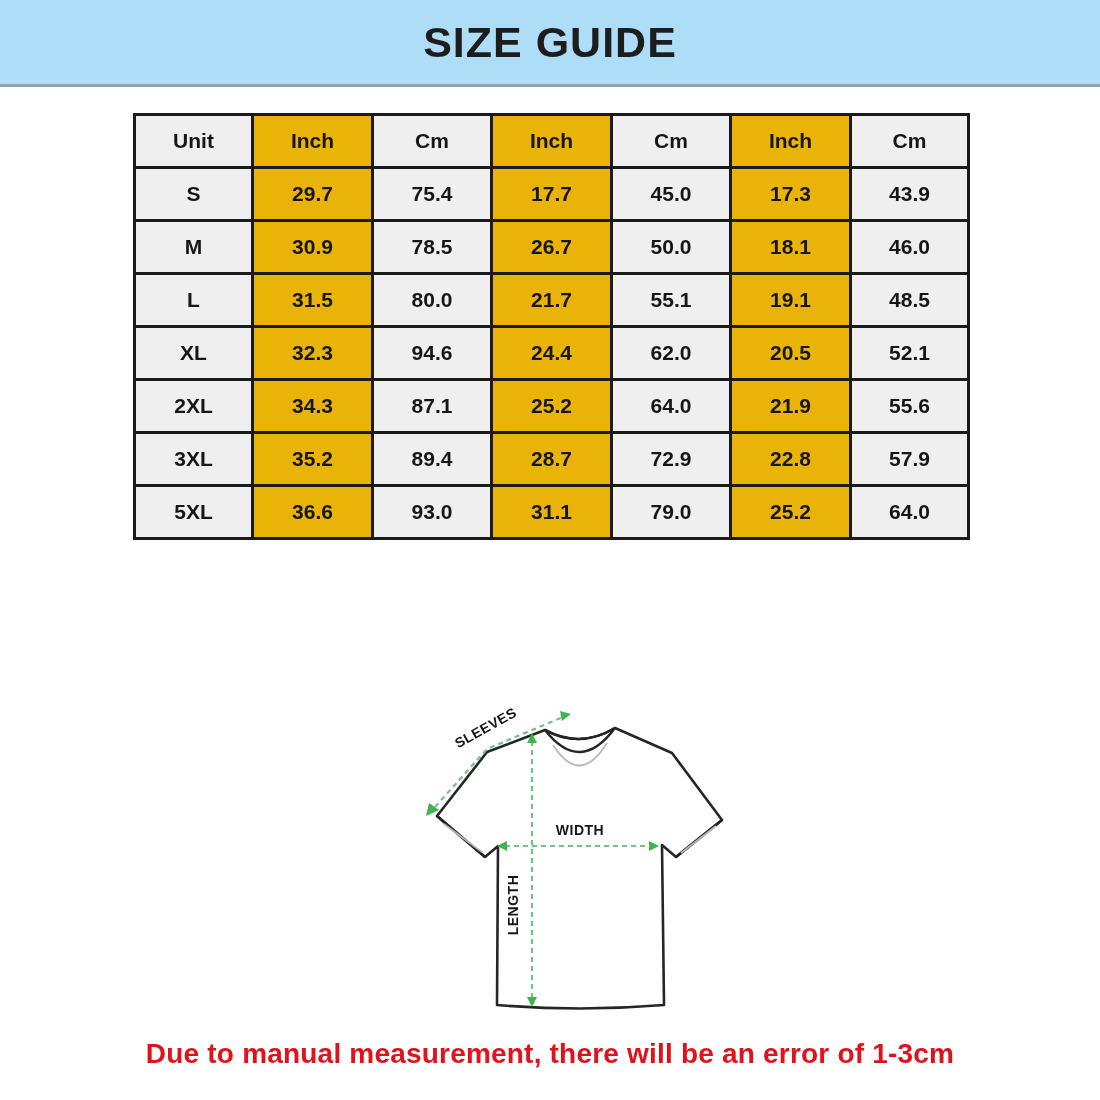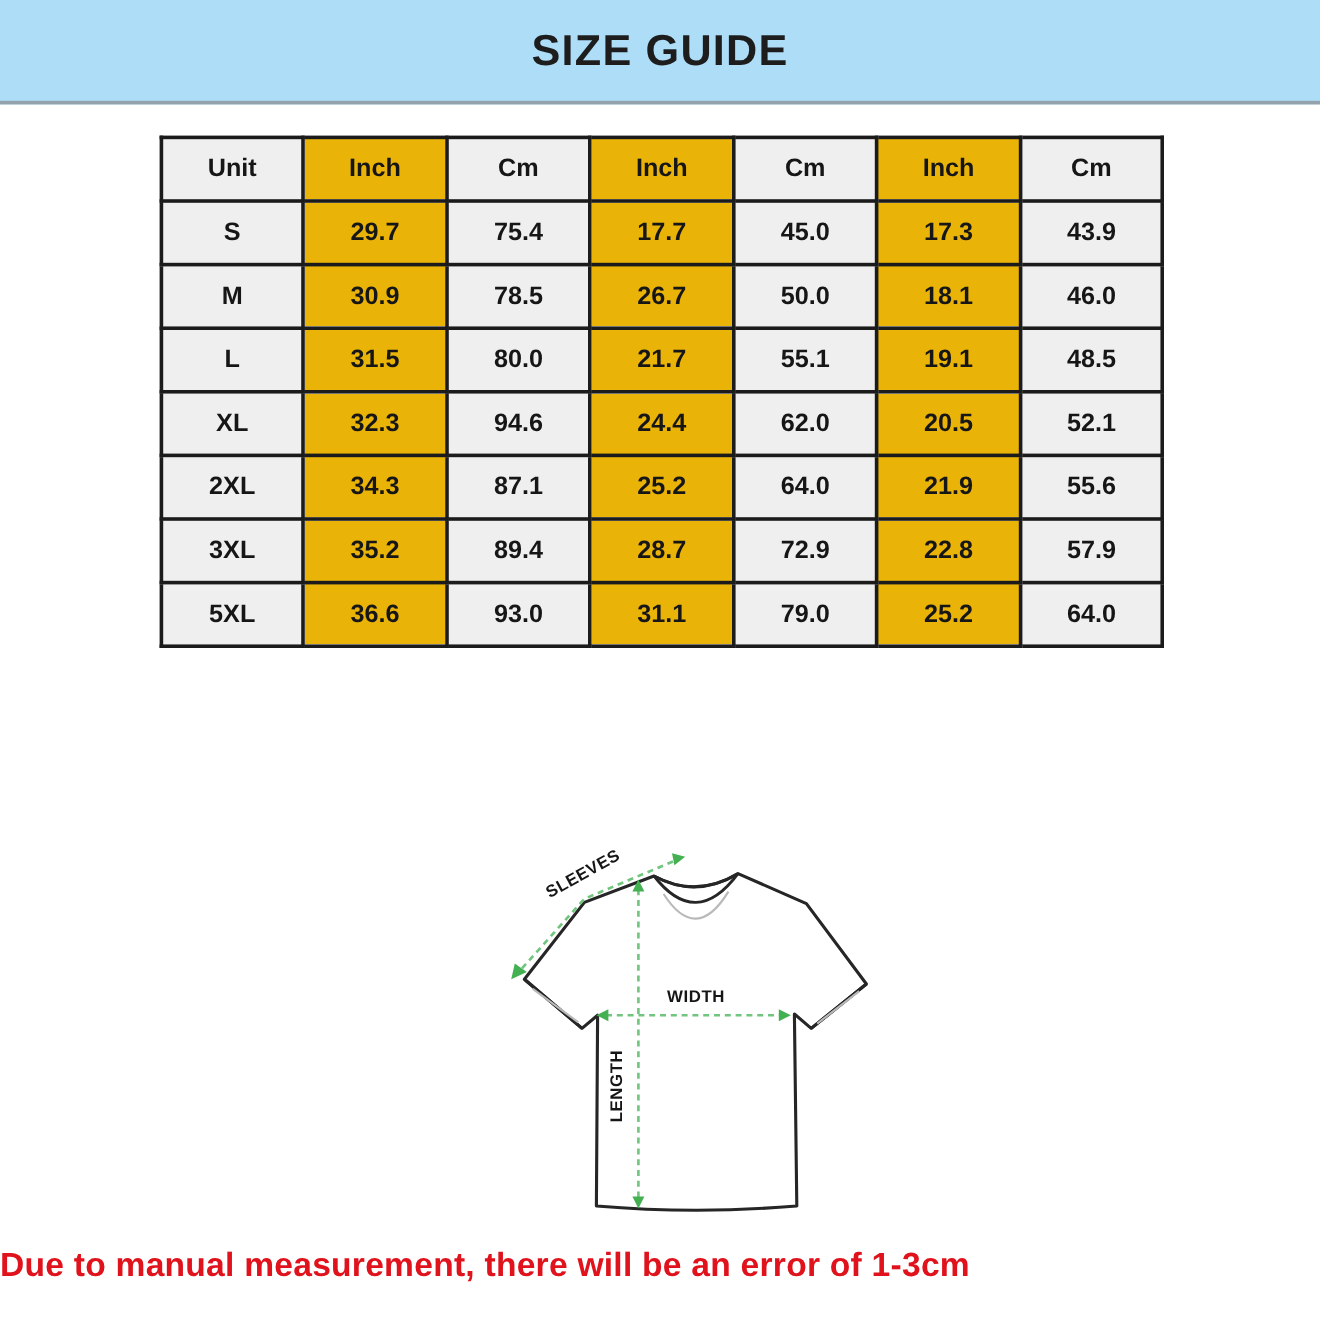--- a/index.html
+++ b/index.html
@@ -7,41 +7,41 @@
     width:1100px;height:1100px;position:relative;background:#ffffff;
     font-family:"Liberation Sans", sans-serif;color:#161616;overflow:hidden;
   }
   
   .banner{
     position:absolute;top:0;left:0;width:1100px;height:84px;
     background:#aeddf8;border-bottom:3px solid #93a2ab;
     display:flex;align-items:center;justify-content:center;
   }
   .banner-title{
-    font-size:36px;font-weight:800;letter-spacing:1px;color:#1d1d1d;margin:0;
+    font-size:43px;font-weight:800;letter-spacing:1px;color:#1d1d1d;margin:0;
   }
   
   .size-table{
     position:absolute;left:133px;top:113px;width:834px;
     border-collapse:collapse;table-layout:fixed;
   }
   .size-table th,.size-table td{
     border:3px solid #1b1b1b;height:50px;text-align:center;vertical-align:middle;
     padding:0;font-size:21px;color:#161616;overflow:hidden;
   }
   .size-table th{font-weight:700;}
   .size-table td{font-weight:600;}
   .size-table td.sz{font-weight:700;}
   .g{background:#efefef;}
   .w{background:#eab308;}
   
   .diagram{position:absolute;left:393px;top:683px;width:374px;height:374px;}
   
   .note{
-    position:absolute;left:0;top:1038px;width:1100px;text-align:left;
+    position:absolute;left:0;top:1038px;width:1100px;text-align:center;
     font-size:28px;font-weight:700;color:#e0121c;letter-spacing:0.2px;
   }
 </style>
 </head>
 <body>
 
 <header class="banner">
   <h1 class="banner-title">SIZE GUIDE</h1>
 </header>
 

